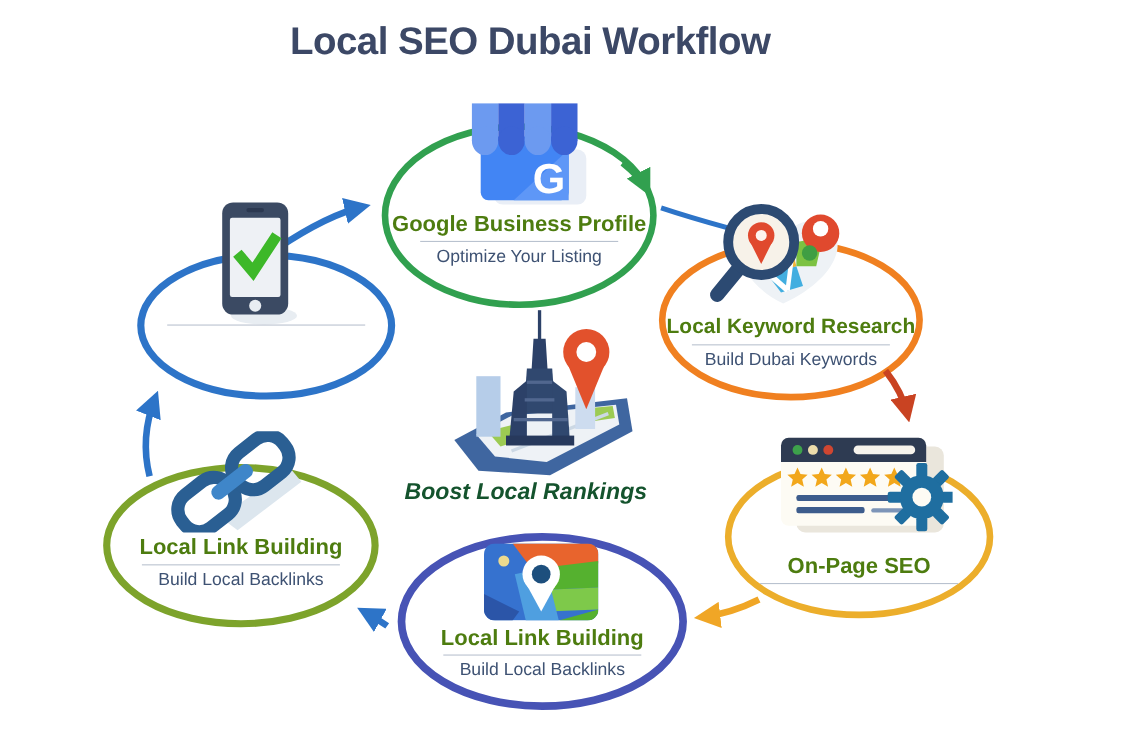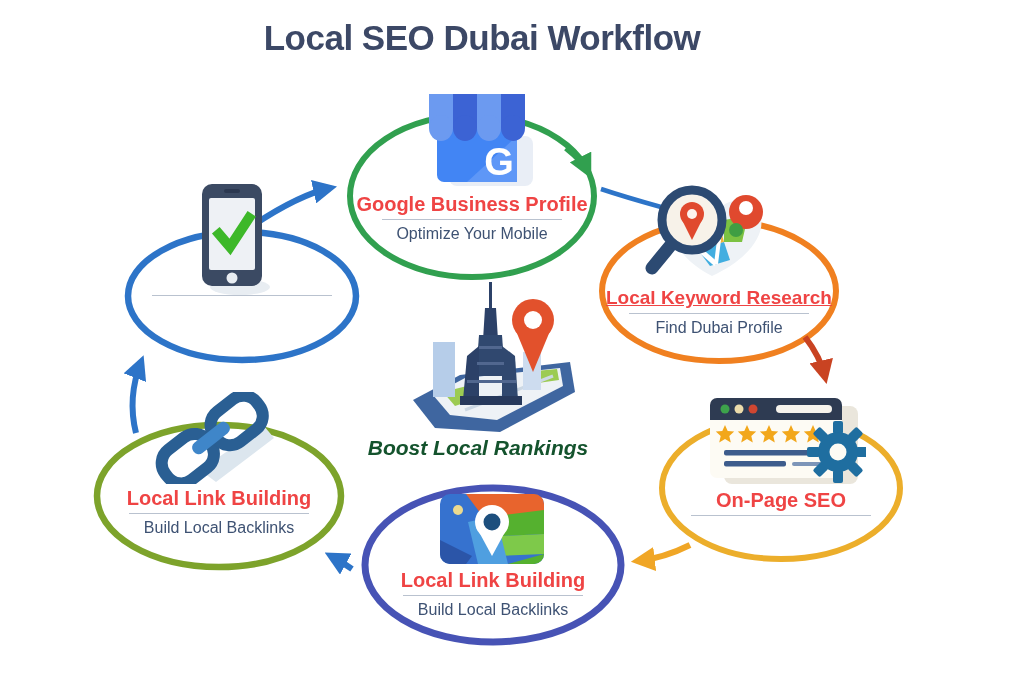--- a/index.html
+++ b/index.html
@@ -11,22 +11,22 @@
     position:absolute;left:0;top:18px;width:1024px;text-align:center;
     transform:translateX(-30px);
     font-size:35px;font-weight:bold;letter-spacing:-0.5px;color:#3c4866;
   }
   svg.layer{position:absolute;left:0;top:0;}
   .ring{fill:none;}
   .icon{position:absolute;}
   .nodetext{
     position:absolute;width:256px;text-align:center;transform:translateX(-50%);
   }
-  .node-title{font-size:20px;font-weight:bold;color:#ef4444;line-height:22px;}
-  .nodetext.small .node-title{font-size:19px;text-decoration:underline;}
+  .node-title{font-size:20px;font-weight:bold;color:#4d7c0f;line-height:22px;}
+  .nodetext.small .node-title{font-size:19px;}
   .node-divider{height:1px;background:#b9c2cf;margin:4px auto 4px auto;width:70%;}
   .node-sub{font-size:16px;color:#3e5273;line-height:19px;}
   .center-caption{
     position:absolute;left:478px;top:436px;transform:translateX(-50%);
     width:260px;text-align:center;
     font-size:21px;font-weight:bold;font-style:italic;color:#14532d;
   }
 </style>
 </head>
 <body>
@@ -194,30 +194,30 @@
     <rect x="62" y="100" width="49" height="3" fill="#51678f"></rect>
     <rect x="55" y="116" width="62" height="9" fill="#27395c"></rect>
     <circle cx="128" cy="40" r="21" fill="#e2512c"></circle>
     <polygon points="111,51 145,51 128,92" fill="#e2512c"></polygon>
     <circle cx="128" cy="40" r="9" fill="#ffffff"></circle>
   </svg>
 
   <div class="nodetext" style="left:472px;top:193px">
     <div class="node-title">Google Business Profile</div>
     <div class="node-divider"></div>
-    <div class="node-sub">Optimize Your Mobile</div>
+    <div class="node-sub">Optimize Your Listing</div>
   </div>
 
   <div class="nodetext small" style="left:719px;top:287px">
     <div class="node-title">Local Keyword Research</div>
     <div class="node-divider"></div>
-    <div class="node-sub">Find Dubai Profile</div>
-  </div>
-
-  <div class="nodetext" style="left:781px;top:489px">
+    <div class="node-sub">Build Dubai Keywords</div>
+  </div>
+
+  <div class="nodetext" style="left:781px;top:504px">
     <div class="node-title">On-Page SEO</div>
     <div class="node-divider"></div>
   </div>
 
   <div class="nodetext" style="left:493px;top:569px">
     <div class="node-title">Local Link Building</div>
     <div class="node-divider"></div>
     <div class="node-sub">Build Local Backlinks</div>
   </div>
 

